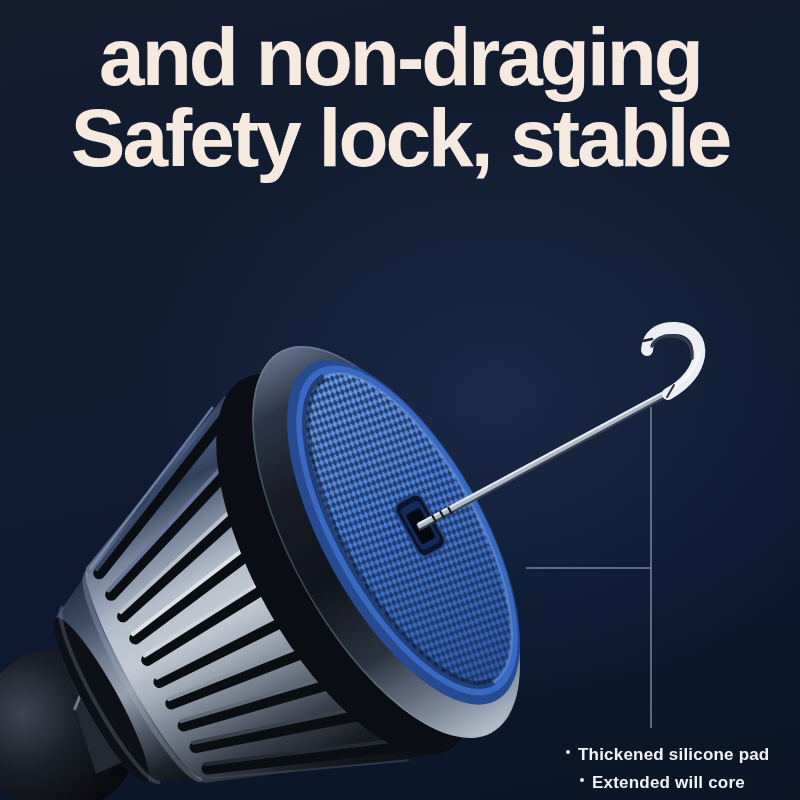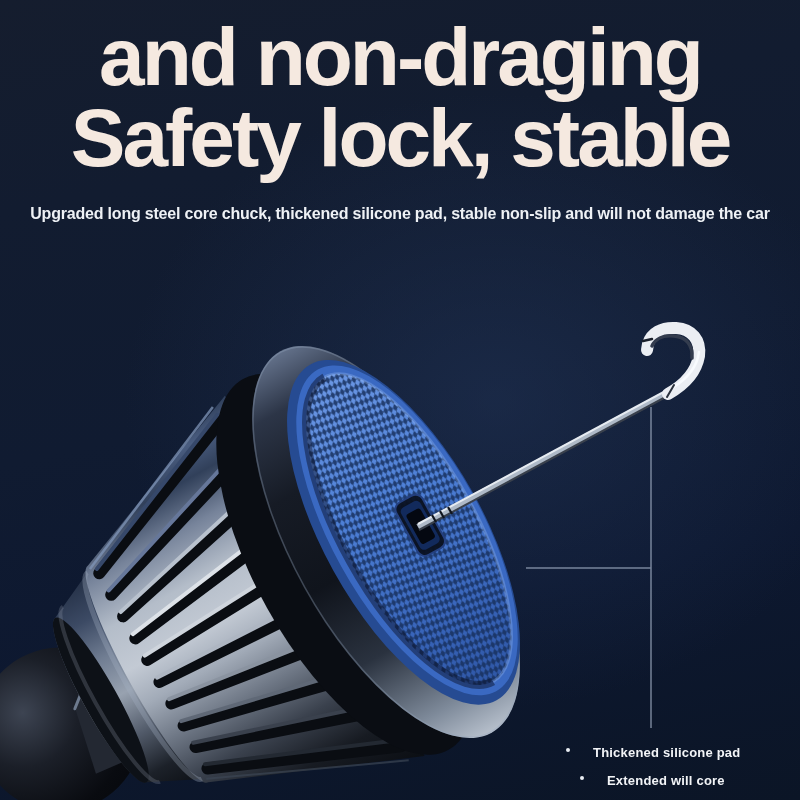--- a/index.html
+++ b/index.html
@@ -16,41 +16,40 @@
     font-size:82px;line-height:81px;letter-spacing:-3px;margin:0;
   }
   .title span{display:block;}
   .subtitle{
     position:absolute;top:205px;left:0;width:100%;
     text-align:center;color:#eef1f5;font-weight:bold;
     font-size:16px;letter-spacing:-0.2px;margin:0;white-space:nowrap;
   }
   .art{position:absolute;left:0;top:0;width:800px;height:800px;display:block;}
   .callout{
-    position:absolute;display:flex;align-items:center;gap:23px;
-    color:#f2f4f7;font-weight:bold;font-size:13px;letter-spacing:0.2px;white-space:nowrap;
+    position:absolute;display:flex;align-items:center;gap:8px;
+    color:#f2f4f7;font-weight:bold;font-size:17px;letter-spacing:0.2px;white-space:nowrap;
   }
   .callout .dot{
     width:4px;height:4px;border-radius:50%;background:#e9edf2;flex:0 0 auto;
     margin-top:-6px;
   }
   .callout-1{left:566px;top:745px;}
   .callout-2{left:580px;top:773px;}
 </style>
 </head>
 <body>
 
 <div class="canvas">
 
   <h1 class="title">
     <span>and non-draging</span>
     <span>Safety lock, stable</span>
   </h1>
 
-  <p class="subtitle">Upgraded long steel core chuck, thickened silicone pad, stable non-slip and will not damage the car</p>
 
   <svg class="art" viewBox="0 0 800 800" aria-hidden="true">
     <defs>
       <linearGradient id="barrelGrad" gradientUnits="userSpaceOnUse" x1="0" y1="-210" x2="0" y2="210">
         <stop offset="0" stop-color="#2b3a54"></stop>
         <stop offset="0.07" stop-color="#4a5d80"></stop>
         <stop offset="0.14" stop-color="#31405a"></stop>
         <stop offset="0.24" stop-color="#76839a"></stop>
         <stop offset="0.36" stop-color="#b4bdc9"></stop>
         <stop offset="0.47" stop-color="#c3cad4"></stop>

